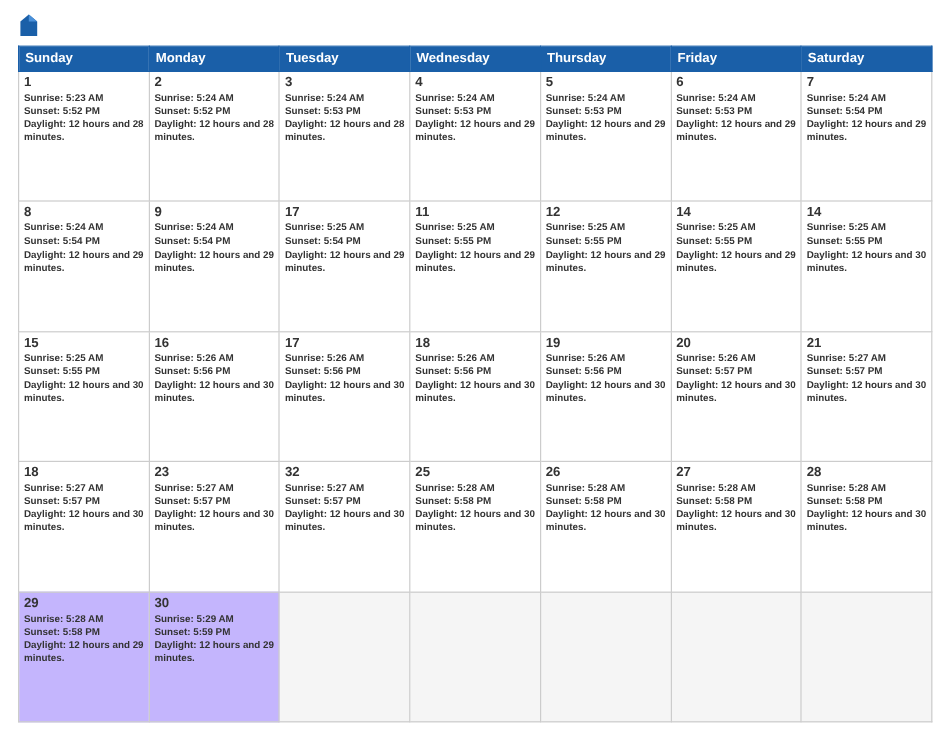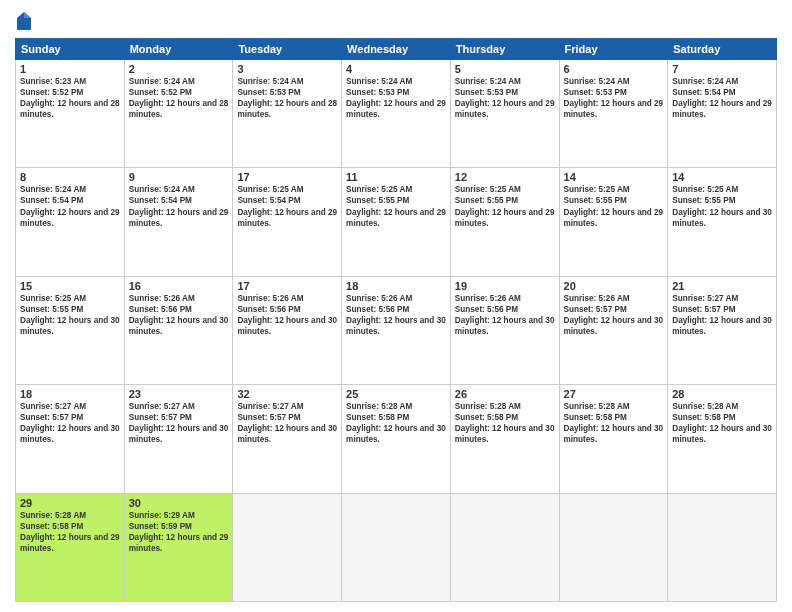--- a/index.html
+++ b/index.html
@@ -71,21 +71,21 @@
     }
     .calendar td {
       border: 1px solid #ccc;
       vertical-align: top;
       padding: 3px 4px;
       width: 14.28%;
       height: 85px;
       background: #fff;
     }
     .calendar tr:last-child td {
-      background: #bef264;
+      background: #c4b5fd;
     }
     .day-num {
       font-size: 11px;
       font-weight: bold;
       color: #333;
       display: block;
       margin-bottom: 1px;
     }
     .day-info {
       font-size: 8.2px;

